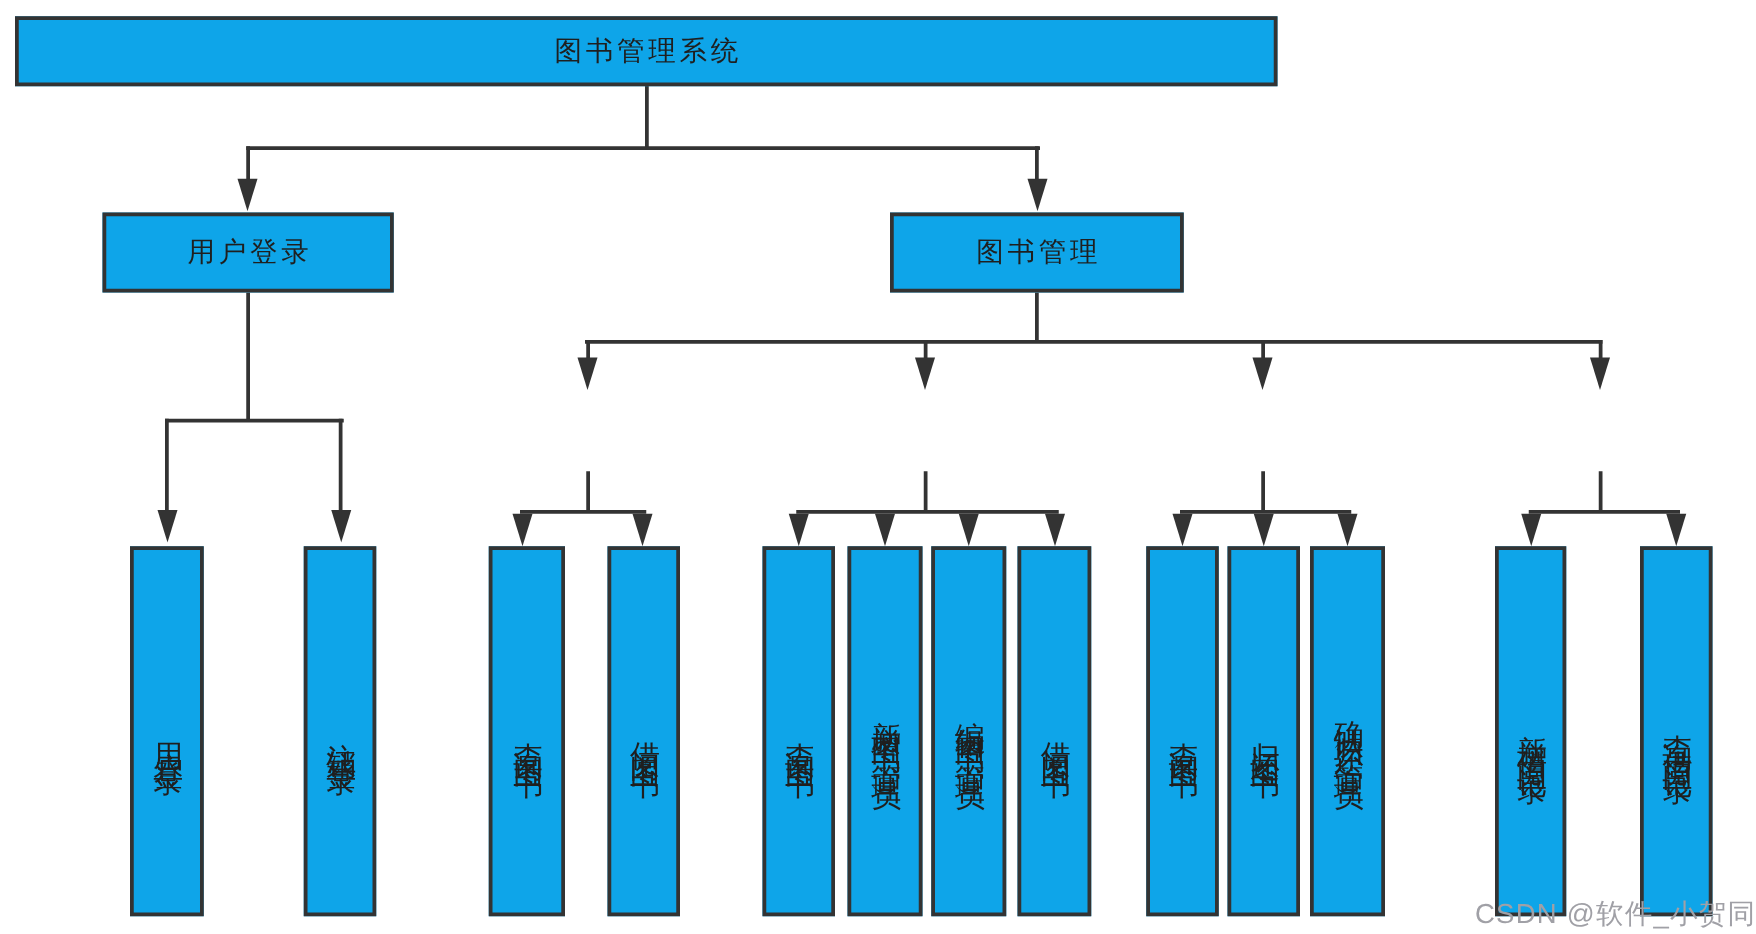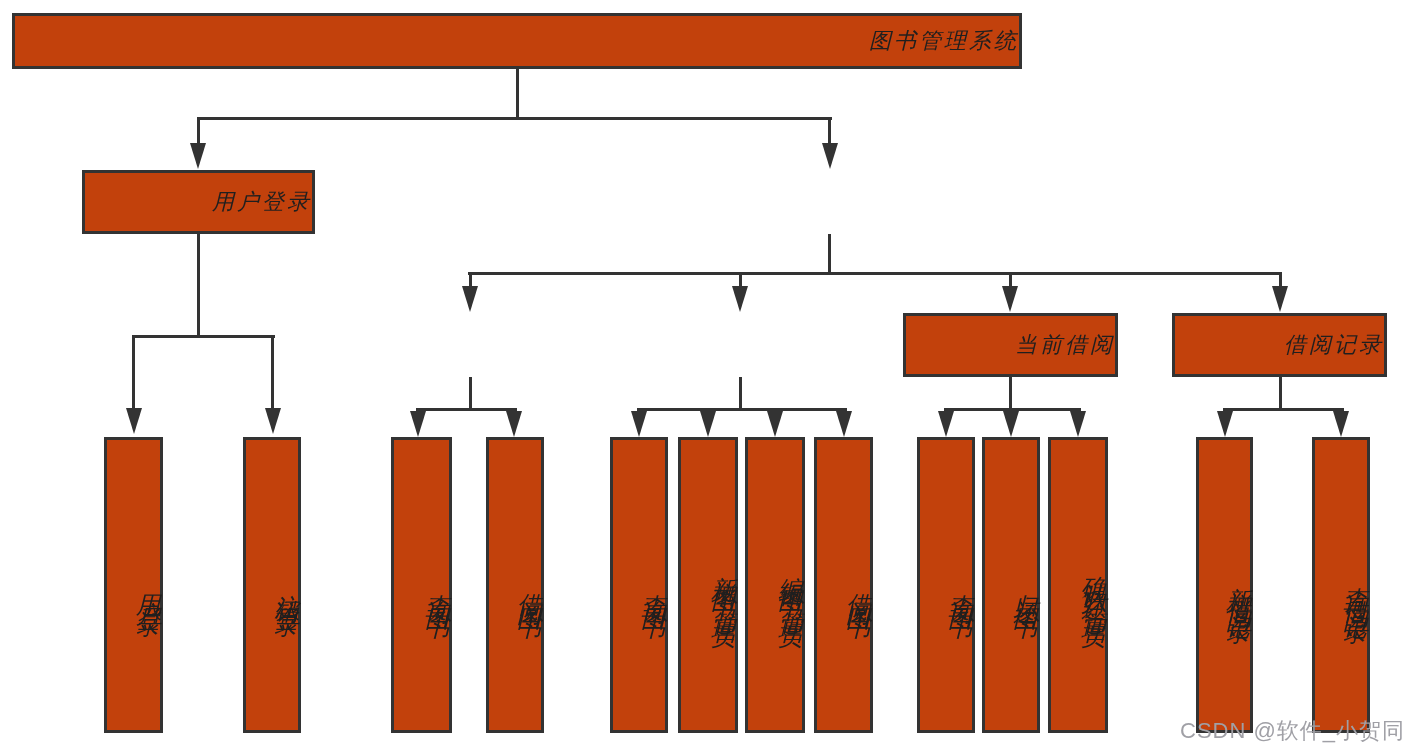--- a/index.html
+++ b/index.html
@@ -4,23 +4,22 @@
 <style>
   html,body { margin:0; padding:0; background:#fff; }
   #canvas {
     position:relative; width:1405px; height:747px;
     background:var(--background,#fff); overflow:hidden;
     font-family:"Liberation Sans", sans-serif;
   }
   .box {
     position:absolute; box-sizing:border-box;
     border:3px solid var(--line,#333);
-    background:#c2410c; display:flex; align-items:center; justify-content:flex-end;
+    background:#0ea5e9; display:flex; align-items:center; justify-content:center;
     z-index:2;
-    font-style:italic;
   }
   .box .hlabel {
     font-size:22px; letter-spacing:3px; text-indent:3px;
     color:var(--text,#1f1f1f); white-space:nowrap;
   }
   .vbox .vlabel {
     writing-mode:vertical-rl; text-orientation:mixed;
     font-size:24px; letter-spacing:7px; margin-bottom:-7px;
     color:var(--text,#1f1f1f); line-height:1;
   }
@@ -48,45 +47,42 @@
   <div class="ln" style="left:516px;top:68px;width:3px;height:51px;"></div>
   <div class="ln" style="left:197px;top:117px;width:635px;height:3px;"></div>
   <div class="ln" style="left:197px;top:117px;width:3px;height:28px;"></div>
   <div class="ln" style="left:828px;top:117px;width:3px;height:28px;"></div>
   <div class="tri" style="left:190px;top:143px;"></div>
   <div class="tri" style="left:822px;top:143px;"></div>
 
   <div class="box" style="left:82px;top:170px;width:233px;height:64px;">
     <span class="hlabel">用户登录</span>
   </div>
+  <div class="box" style="left:712px;top:170px;width:235px;height:64px;">
+    <span class="hlabel">图书管理</span>
+  </div>
 
   <div class="ln" style="left:197px;top:234px;width:3px;height:103px;"></div>
   <div class="ln" style="left:132px;top:335px;width:143px;height:3px;"></div>
   <div class="ln" style="left:132px;top:335px;width:3px;height:75px;"></div>
   <div class="ln" style="left:271px;top:335px;width:3px;height:75px;"></div>
   <div class="tri" style="left:126px;top:408px;"></div>
   <div class="tri" style="left:265px;top:408px;"></div>
 
   <div class="ln" style="left:828px;top:234px;width:3px;height:40px;"></div>
   <div class="ln" style="left:468px;top:272px;width:814px;height:3px;"></div>
   <div class="ln" style="left:469px;top:272px;width:3px;height:16px;"></div>
   <div class="ln" style="left:739px;top:272px;width:3px;height:16px;"></div>
   <div class="ln" style="left:1009px;top:272px;width:3px;height:16px;"></div>
   <div class="ln" style="left:1279px;top:272px;width:3px;height:16px;"></div>
   <div class="tri" style="left:462px;top:286px;"></div>
   <div class="tri" style="left:732px;top:286px;"></div>
   <div class="tri" style="left:1002px;top:286px;"></div>
   <div class="tri" style="left:1272px;top:286px;"></div>
 
-  <div class="box" style="left:903px;top:313px;width:215px;height:64px;">
-    <span class="hlabel">当前借阅</span>
-  </div>
-  <div class="box" style="left:1172px;top:313px;width:215px;height:64px;">
-    <span class="hlabel">借阅记录</span>
-  </div>
 
   <div class="ln" style="left:469px;top:377px;width:3px;height:33px;"></div>
   <div class="ln" style="left:416px;top:408px;width:101px;height:3px;"></div>
   <div class="tri" style="left:410px;top:411px;"></div>
   <div class="tri" style="left:506px;top:411px;"></div>
 
   <div class="ln" style="left:739px;top:377px;width:3px;height:33px;"></div>
   <div class="ln" style="left:637px;top:408px;width:210px;height:3px;"></div>
   <div class="tri" style="left:631px;top:411px;"></div>
   <div class="tri" style="left:700px;top:411px;"></div>

